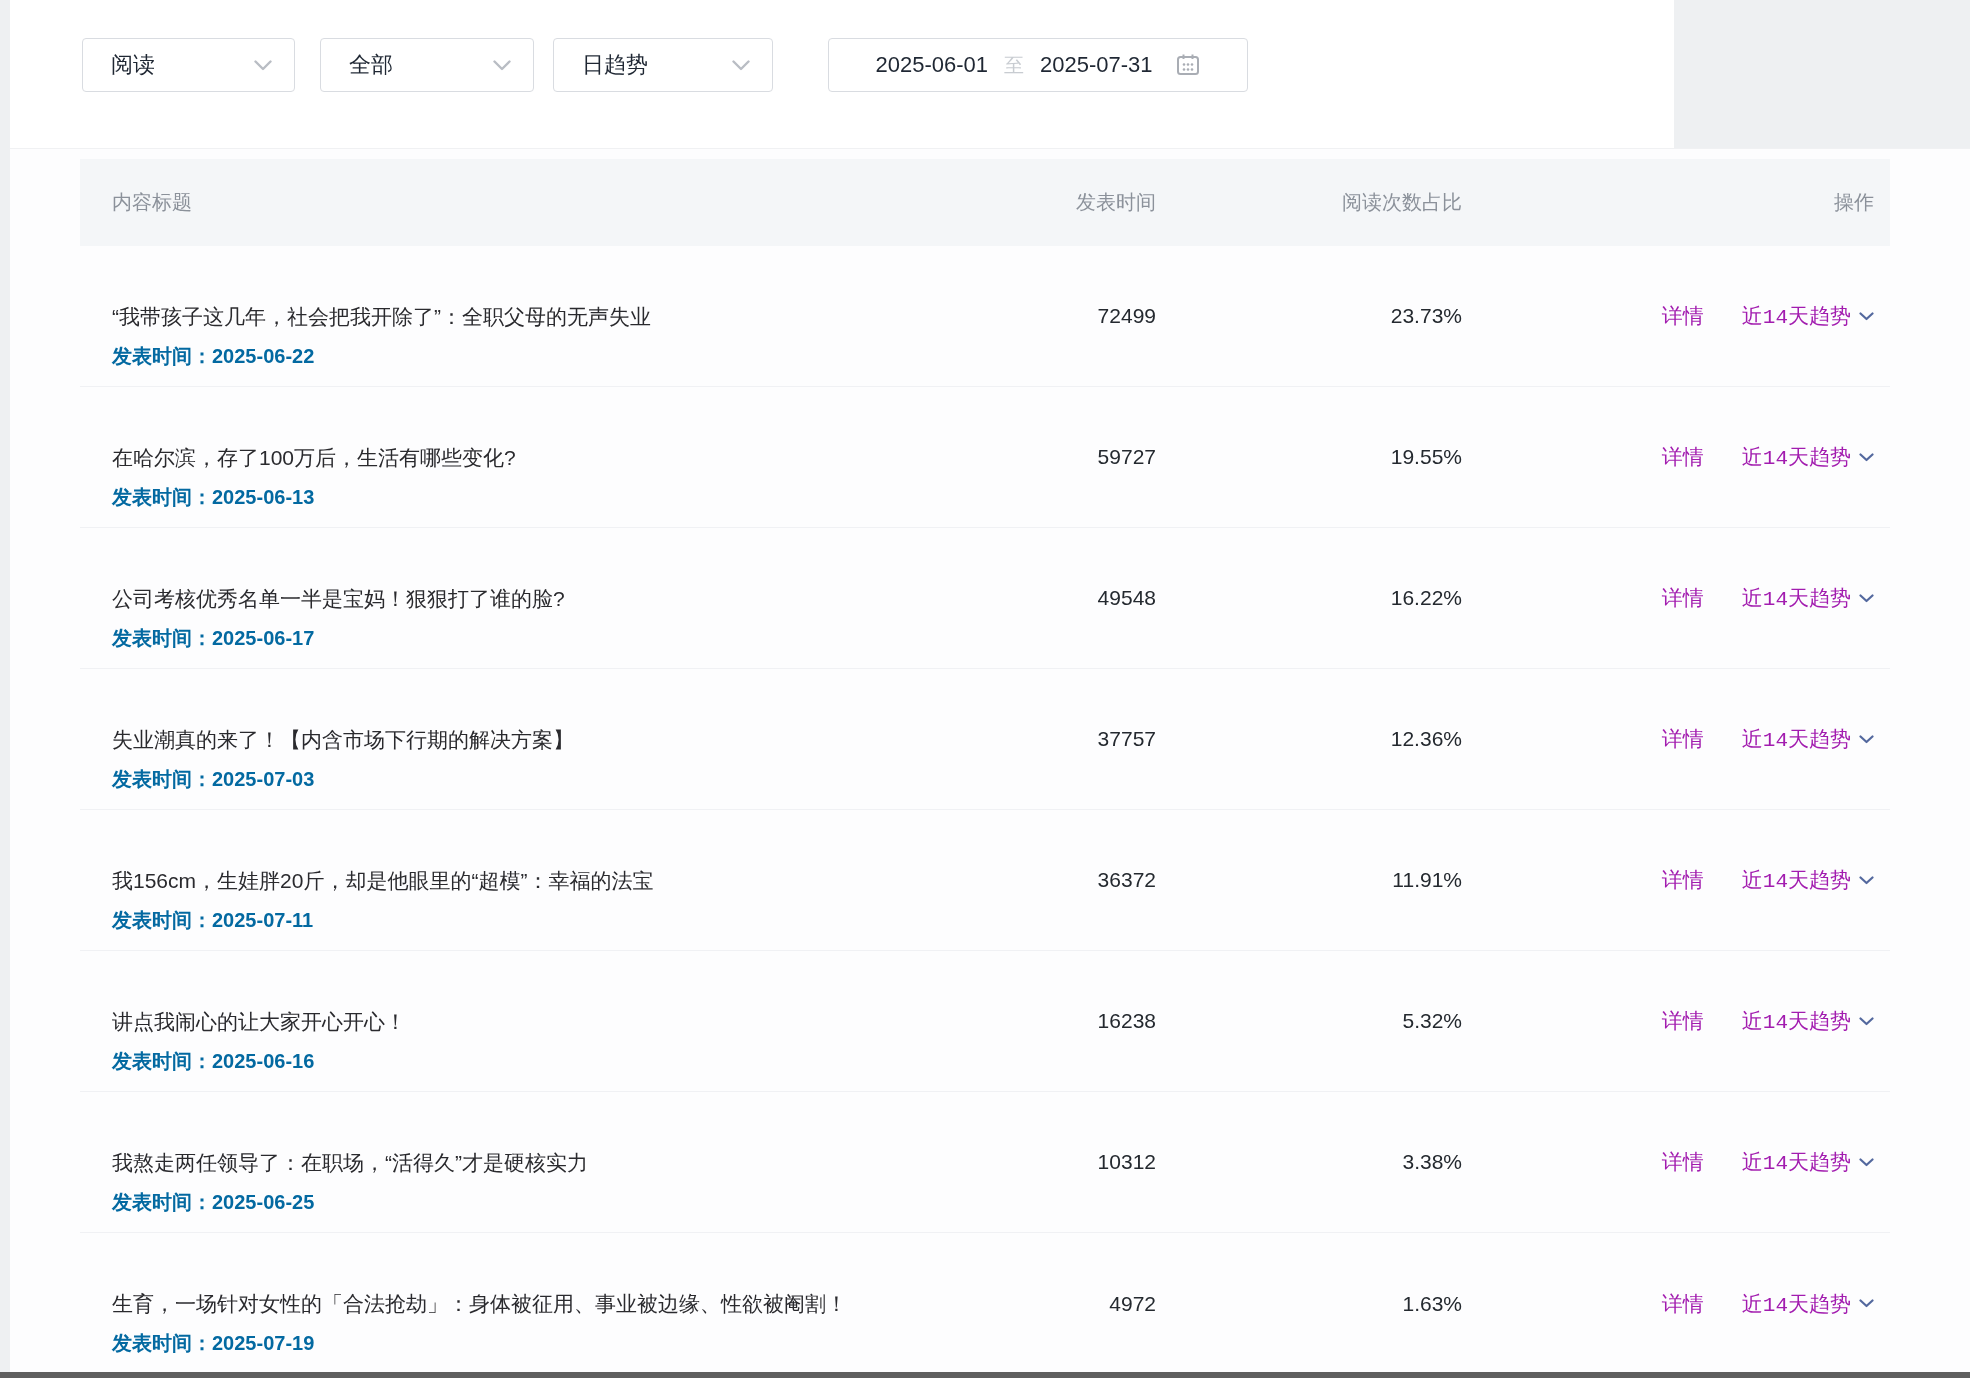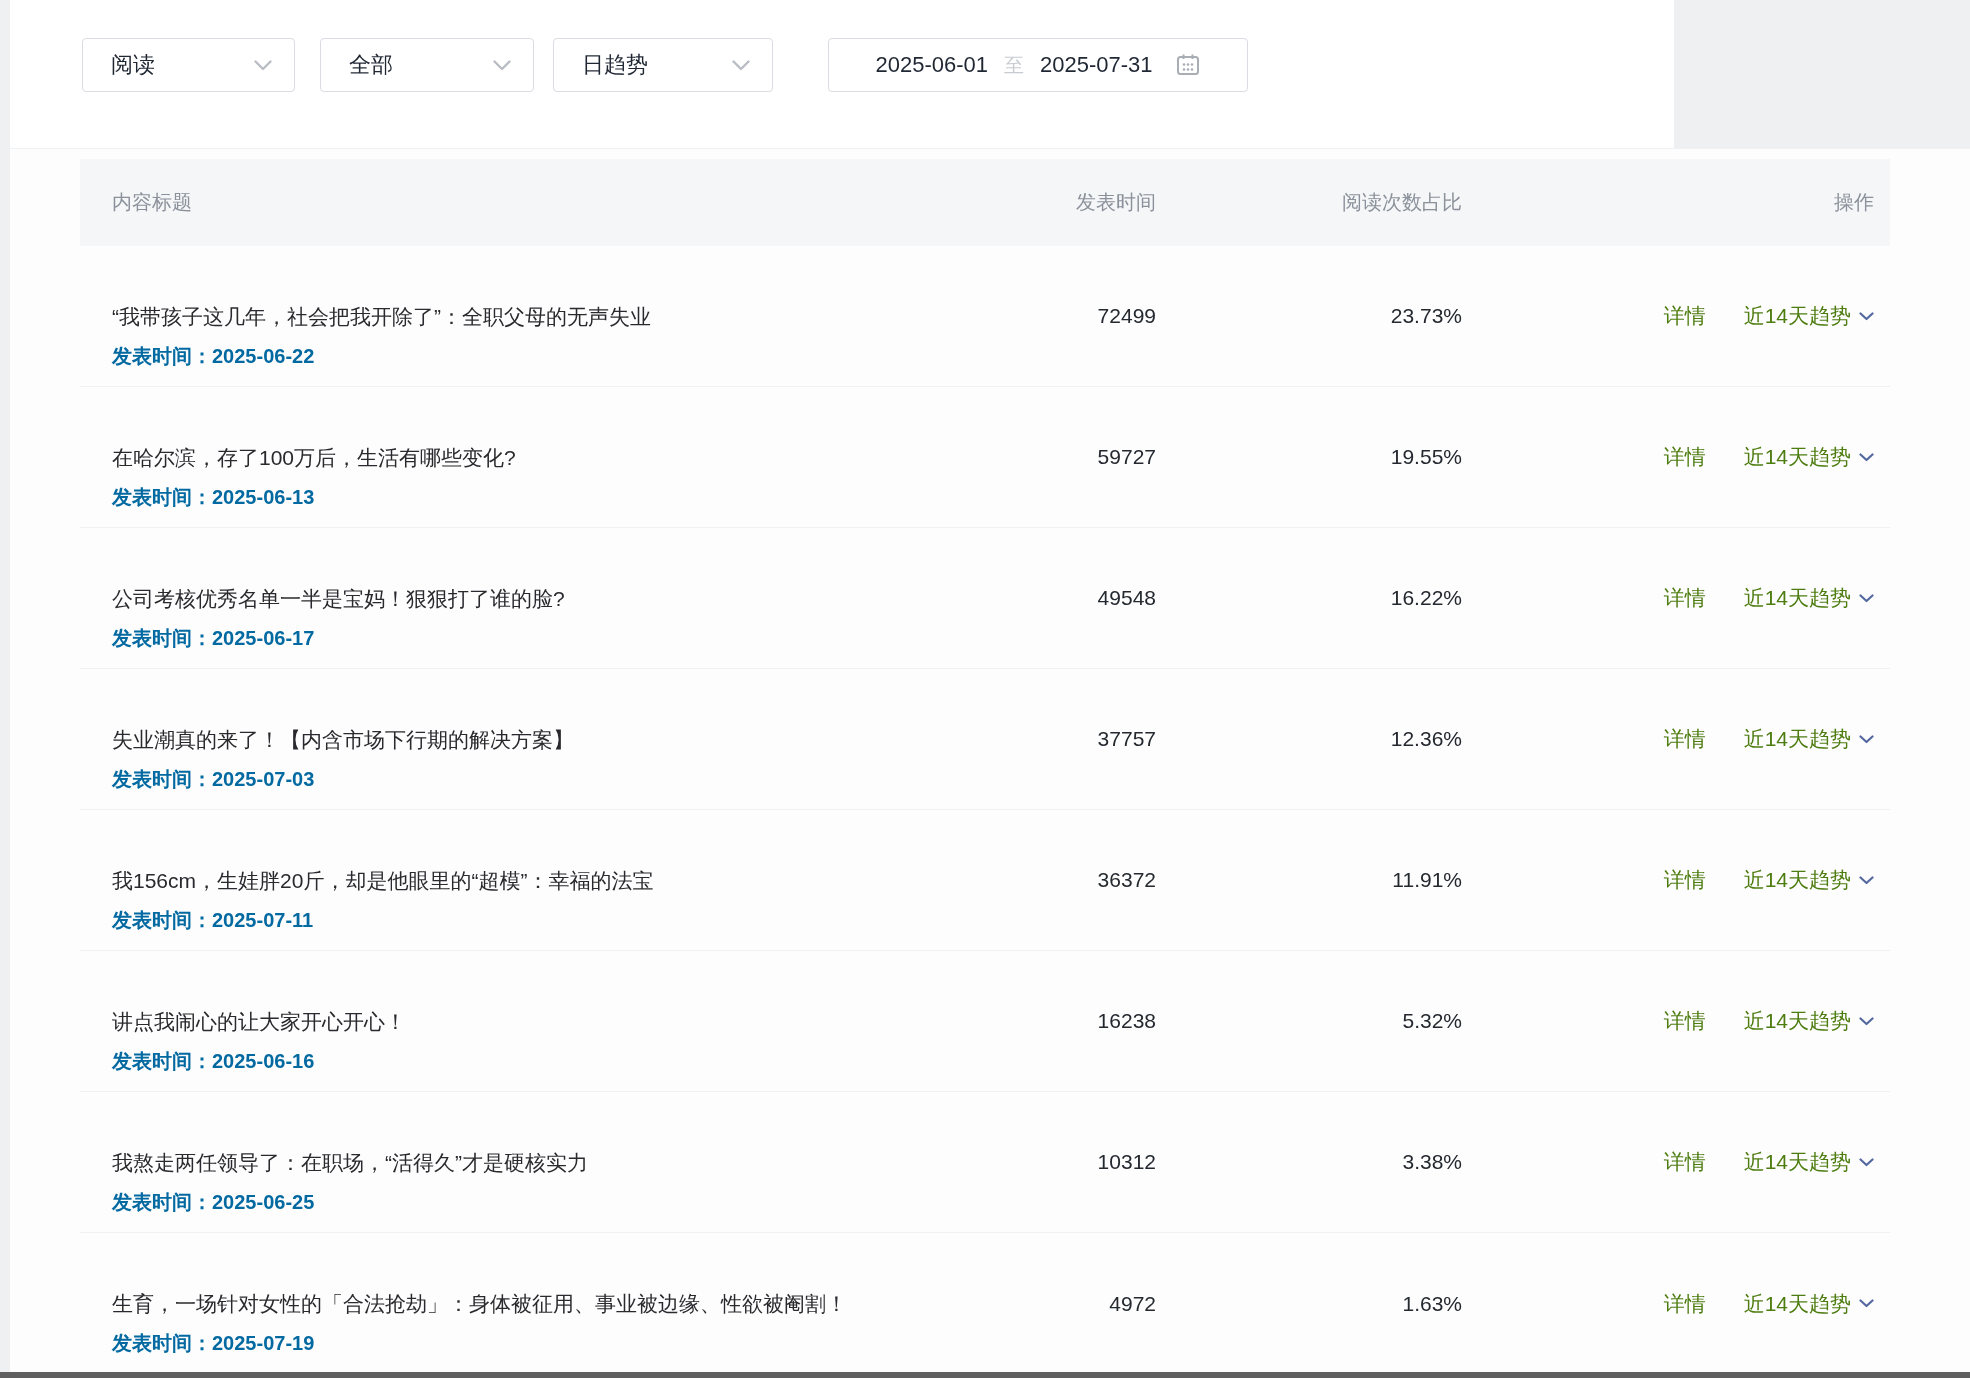--- a/index.html
+++ b/index.html
@@ -74,22 +74,22 @@
     font-size:21px; line-height:31px; color:#2a2a2e;
     max-width:820px;
     margin-top:38px;
   }
   .row-date { margin-top:11px; font-size:20px; color:#0369a1;font-weight:bold; }
 
   .num { font-size:21px; color:#24292f; }
 
   .ops-wrap { display:inline-flex; align-items:center; gap:38px; }
   .link {
-    font-size:21px; color:#4d7c0f; cursor:pointer; text-decoration:none;
-    display:inline-flex; align-items:center; gap:8px; white-space:nowrap;
+    font-size:21px; color:#a21caf; cursor:pointer; text-decoration:none;
+    display:inline-flex; align-items:center; gap:8px; white-space:nowrap;font-family:Liberation Mono, monospace;
   }
   .link .chev-sm { width:15px; height:9px; }
   .link .chev-sm polyline { fill:none; stroke:#53689e; stroke-width:2.2; stroke-linecap:round; stroke-linejoin:round; }
 
   .bottom-strip {
     position:absolute; left:0; bottom:0; width:1970px; height:6px;
     background:#5f5f5f; z-index:5;
   }
 </style>
 </head>

